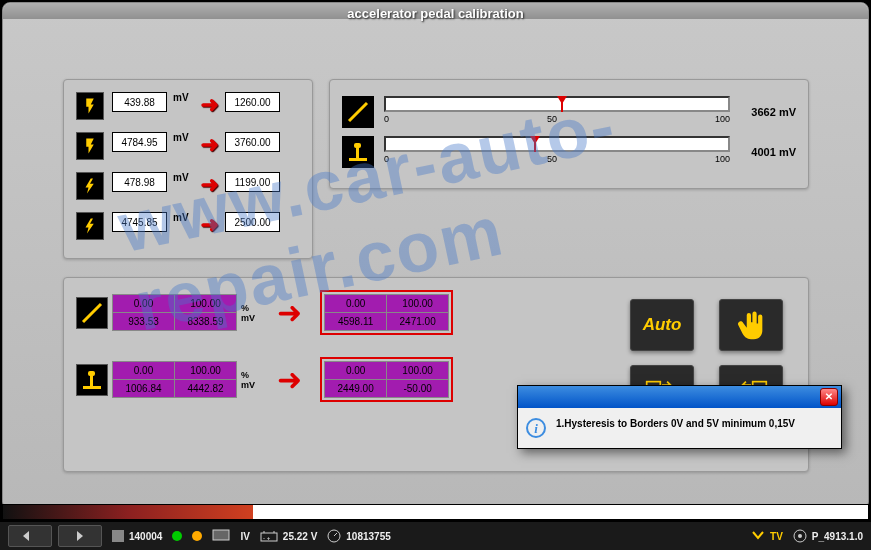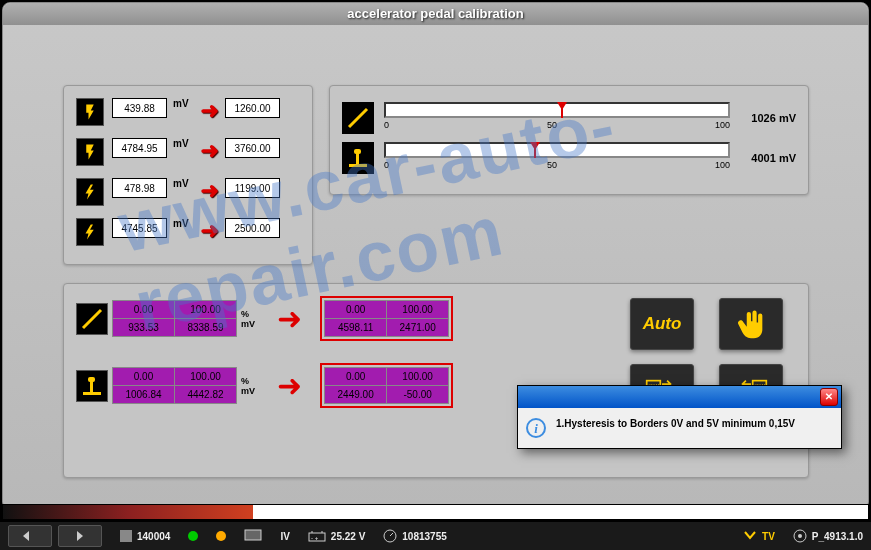--- a/index.html
+++ b/index.html
@@ -1,26 +1,26 @@
 <!DOCTYPE html>
 <html><head>
 <meta charset="utf-8">
 <style>
 * { margin: 0; padding: 0; box-sizing: border-box; font-family: Arial, sans-serif; }
 body { width: 871px; height: 550px; background: #000; overflow: hidden; position: relative; }
 .app-window { width: 867px; height: 508px; margin: 2px; background: linear-gradient(#c8c8c8, #b8b8b8); border-radius: 8px; border: 1px solid #888; position: relative; }
-.title-bar { height: 22px; background: linear-gradient(#b0b0b0, #909090); border-radius: 8px 8px 0 0; text-align: center; line-height: 22px; font-size: 13px; color: #fff; font-weight: bold; text-shadow: 1px 1px 2px #222; }
+.title-bar { height: 16px; background: linear-gradient(#b0b0b0, #909090); border-radius: 8px 8px 0 0; text-align: center; line-height: 22px; font-size: 13px; color: #fff; font-weight: bold; text-shadow: 1px 1px 2px #222; }
 .content { padding: 30px 40px 10px 60px; position: relative; }
 
 
 .panel { background: #c5c5c5; border: 1px solid #999; border-radius: 4px; box-shadow: 0 1px 3px rgba(0,0,0,0.2); }
 .panel-voltage { position: absolute; left: 60px; top: 60px; width: 250px; height: 180px; padding: 12px; }
 .panel-sliders { position: absolute; left: 326px; top: 60px; width: 480px; height: 110px; padding: 12px; }
 .panel-tables { position: absolute; left: 60px; top: 258px; width: 746px; height: 195px; padding: 12px; }
-.panel-buttons { position: absolute; right: 6px; top: 6px; width: 180px; height: 180px;}
+.panel-buttons { position: absolute; right: 6px; top: 13px; width: 180px; height: 180px;}
 
 
 .volt-row { display: flex; align-items: flex-start; height: 35px; margin-bottom: 5px; }
 .icon-box { width: 28px; height: 28px; background: #000; border: 1px solid #555; display: flex; align-items: center; justify-content: center; margin-right: 8px; }
 .icon-bolt { fill: #ffcc00; }
 .val-input { width: 55px; height: 20px; border: 1px solid #000; background: #fff; font-size: 10px; text-align: center; padding: 2px; }
 .unit { font-size: 10px; font-weight: bold; margin: 0 6px; }
 .arrow-red { color: #d00; font-size: 22px; font-weight: bold; margin: 0 6px; text-shadow: 1px 1px 1px #400; }
 
 
@@ -56,21 +56,21 @@
 .dialog-body { padding: 10px 8px; display: flex; font-size: 10px; font-weight: bold; }
 .dialog-icon { width: 20px; height: 20px; border-radius: 50%; border: 2px solid #3d8de0; color: #3d8de0; font-size: 13px; text-align: center; line-height: 18px; font-style: italic; font-weight: bold; margin-right: 10px; flex-shrink: 0; font-family: Georgia, serif;}
 .dialog-text div { margin-bottom: 4px; }
 
 
 .status-instruction { position: absolute; bottom: 30px; left: 2px; width: 867px; height: 16px; background: #fff; border: 1px solid #000; display: flex; align-items: center; font-size: 10px; font-weight: bold; }
 .tech-img { width: 250px; height: 14px; background: linear-gradient(90deg,#111,#8b2020,#d04020); }
 .status-bottom { position: absolute; bottom: 0; left: 0; width: 871px; height: 28px; background: #1a1a1a; display: flex; align-items: center; padding: 0 8px; gap: 6px; }
 .toolbtn { width: 44px; height: 22px; background: #333; border: 1px solid #555; border-radius: 2px; cursor: pointer; display: flex; align-items: center; justify-content: center; }
 .status-led { width: 10px; height: 10px; border-radius: 50%; }
-.status-item { color: #eee; font-size: 10px; font-weight: bold; margin-left: 12px; display: flex; align-items: center; gap: 5px; }
+.status-item { color: #eee; font-size: 10px; font-weight: bold; margin-left: 4px; display: flex; align-items: center; gap: 5px; }
 .small-icon { fill: #ccc; }
 .status-spacer { flex: 1; }
 
 
 .watermark { position: absolute; left: 120px; top: 110px; font-size: 70px; color: rgba(70,120,200,0.4); font-weight: bold; transform: rotate(-12deg); pointer-events: none; z-index: 200; letter-spacing: 2px; font-family: 'Arial', sans-serif; }
 </style>
 </head>
 <body>
 
 <div class="app-window">
@@ -134,21 +134,21 @@
         <div class="slider-track">
           <div class="slider-bar">
               <div class="slider-marker" style="left:50%"></div>
             </div>
           <div class="slider-scale">
               <span>0</span>
               <span>50</span>
               <span>100</span>
             </div>
         </div>
-        <div class="slider-mv"><span>1026</span> <span>mV</span></div>
+        <div class="slider-mv"><span>3662</span> <span>mV</span></div>
       </div>
       <div class="slider-row">
         <div class="slider-icon">
             <svg width="24" height="24">
               <rect x="3" y="18" width="18" height="3" fill="#ffcc00"></rect>
               <rect x="10" y="6" width="3" height="14" fill="#ffcc00"></rect>
               <rect x="8" y="3" width="7" height="5" rx="2" fill="#ffcc00"></rect>
             </svg>
           </div>
         <div class="slider-track">

